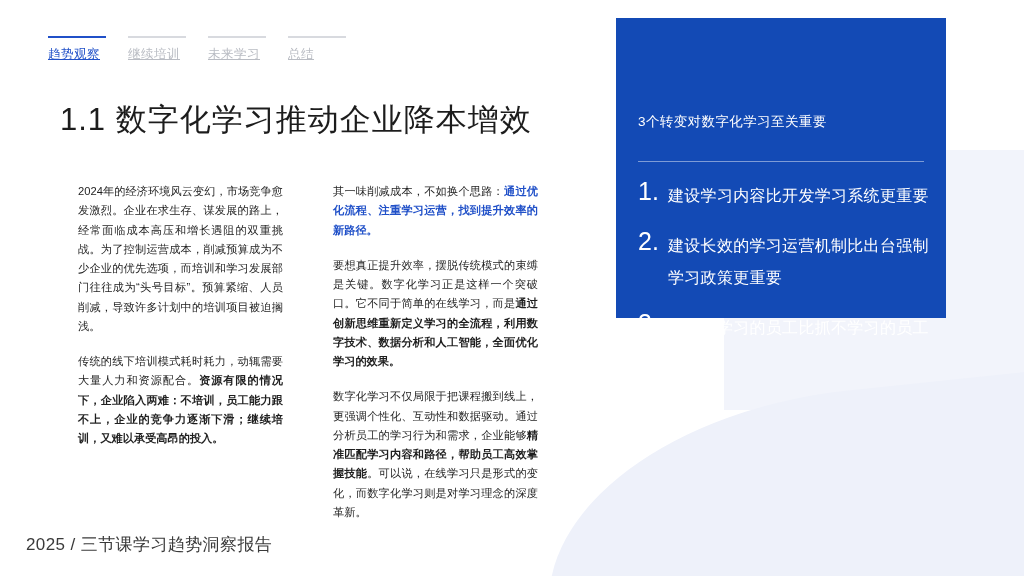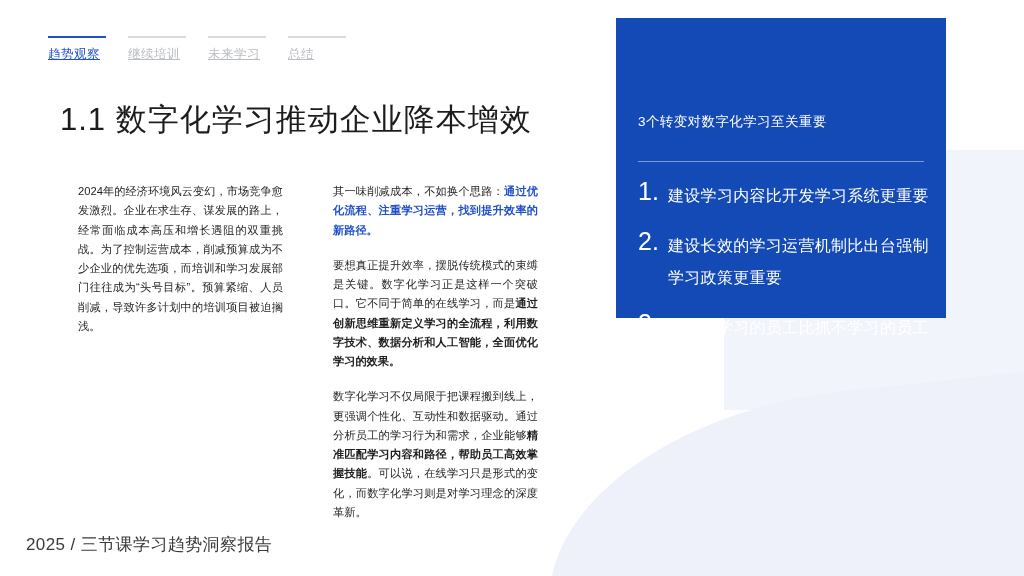--- a/index.html
+++ b/index.html
@@ -208,20 +208,21 @@
     <div class="tab">
       <span>总结</span>
     </div>
   </div>
 
   <div class="slide-title">1.1 数字化学习推动企业降本增效</div>
 
   <div class="columns">
     <div class="col">
       <p>2024年的经济环境风云变幻，市场竞争愈发激烈。企业在求生存、谋发展的路上，经常面临成本高压和增长遇阻的双重挑战。为了控制运营成本，削减预算成为不少企业的优先选项，而培训和学习发展部门往往成为“头号目标”。预算紧缩、人员削减，导致许多计划中的培训项目被迫搁浅。</p>
+      <p>传统的线下培训模式耗时耗力，动辄需要大量人力和资源配合。<span class="b">资源有限的情况下，企业陷入两难：不培训，员工能力跟不上，企业的竞争力逐渐下滑；继续培训，又难以承受高昂的投入。</span></p>
     </div>
     <div class="col">
       <p>其一味削减成本，不如换个思路：<span class="blue-bold">通过优化流程、注重学习运营，找到提升效率的新路径。</span></p>
       <p>要想真正提升效率，摆脱传统模式的束缚是关键。数字化学习正是这样一个突破口。它不同于简单的在线学习，而是<span class="b">通过创新思维重新定义学习的全流程，利用数字技术、数据分析和人工智能，全面优化学习的效果。</span></p>
       <p>数字化学习不仅局限于把课程搬到线上，更强调个性化、互动性和数据驱动。通过分析员工的学习行为和需求，企业能够<span class="b">精准匹配学习内容和路径，帮助员工高效掌握技能</span>。可以说，在线学习只是形式的变化，而数字化学习则是对学习理念的深度革新。</p>
     </div>
   </div>
 
   <div class="panel">
     <div class="panel-head">

